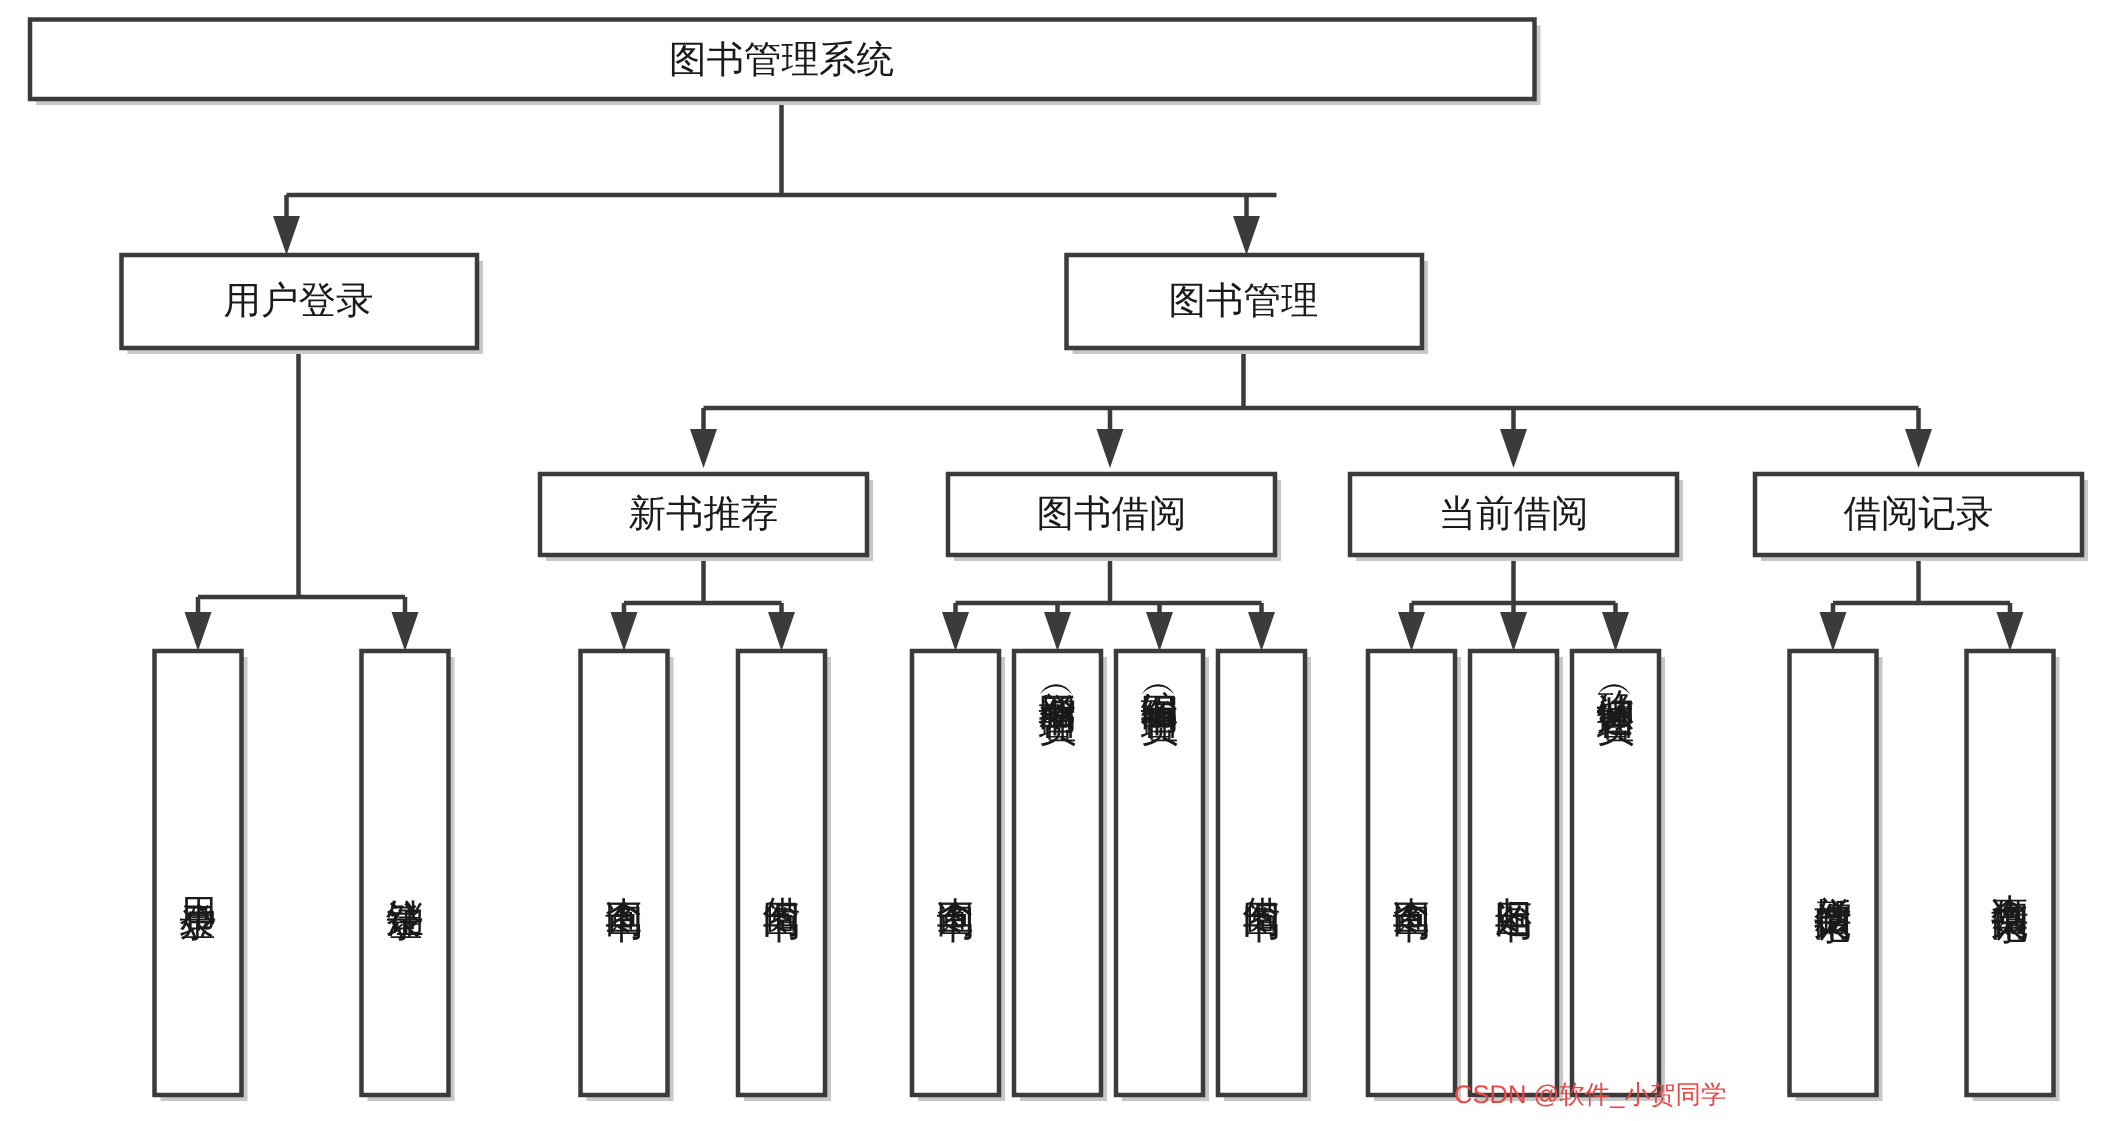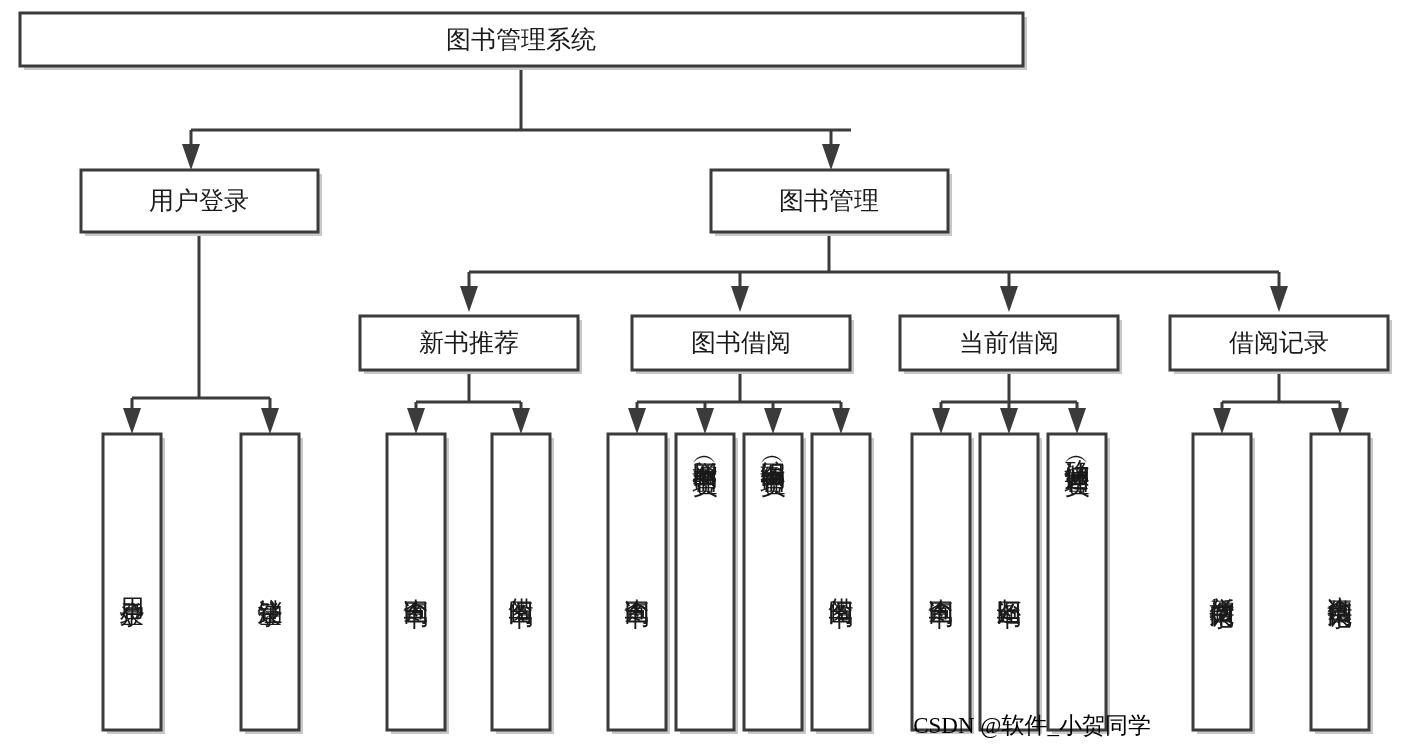--- a/index.html
+++ b/index.html
@@ -67,23 +67,23 @@
     white-space: nowrap;
     pointer-events: none;
   }
   .leaf-label.top-aligned {
     justify-content: flex-start;
   }
   #watermark {
     position: absolute;
     right: 8px;
     bottom: 6px;
-    font-family: Liberation Serif, serif;
-    font-size: 23px;
-    color: #000000;
+    font-family: Liberation Sans, sans-serif;
+    font-size: 17px;
+    color: #ef4444;
     white-space: nowrap;
     pointer-events: none;
   }
 </style>
 </head>
 <body>
 
 <div id="diagram-root">
 
   <svg class="flow" viewBox="0 0 1405 747">

